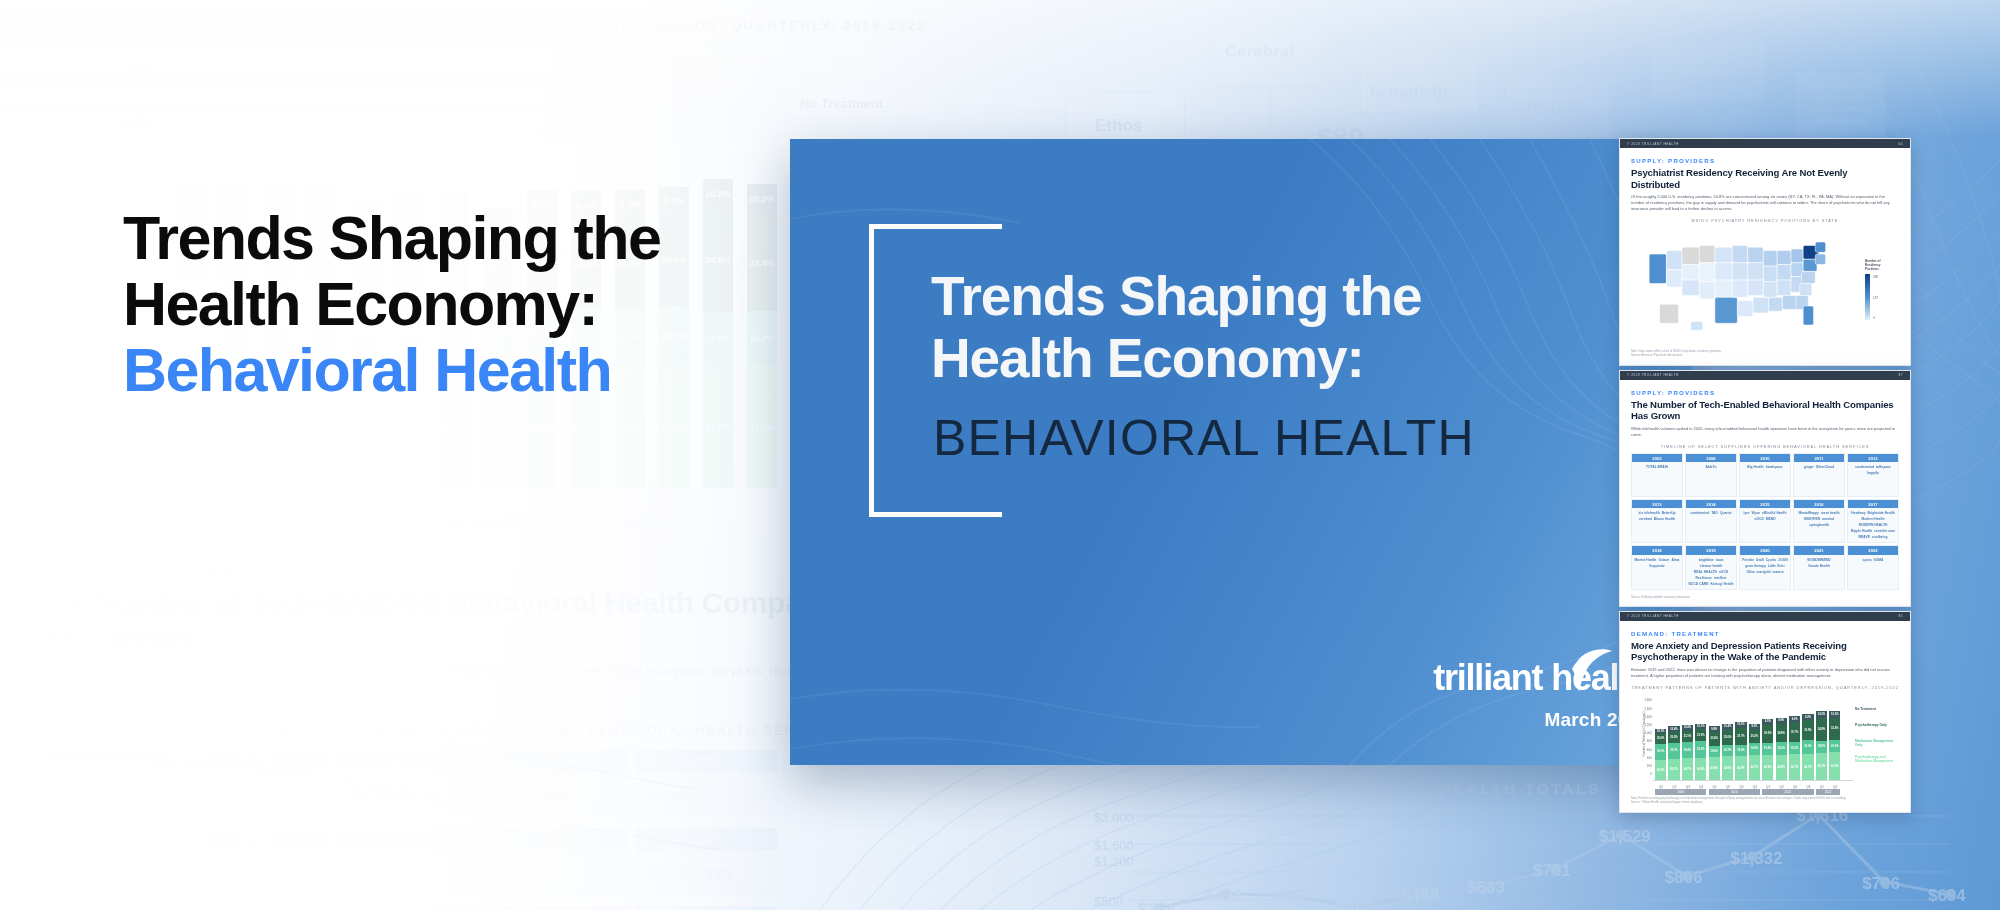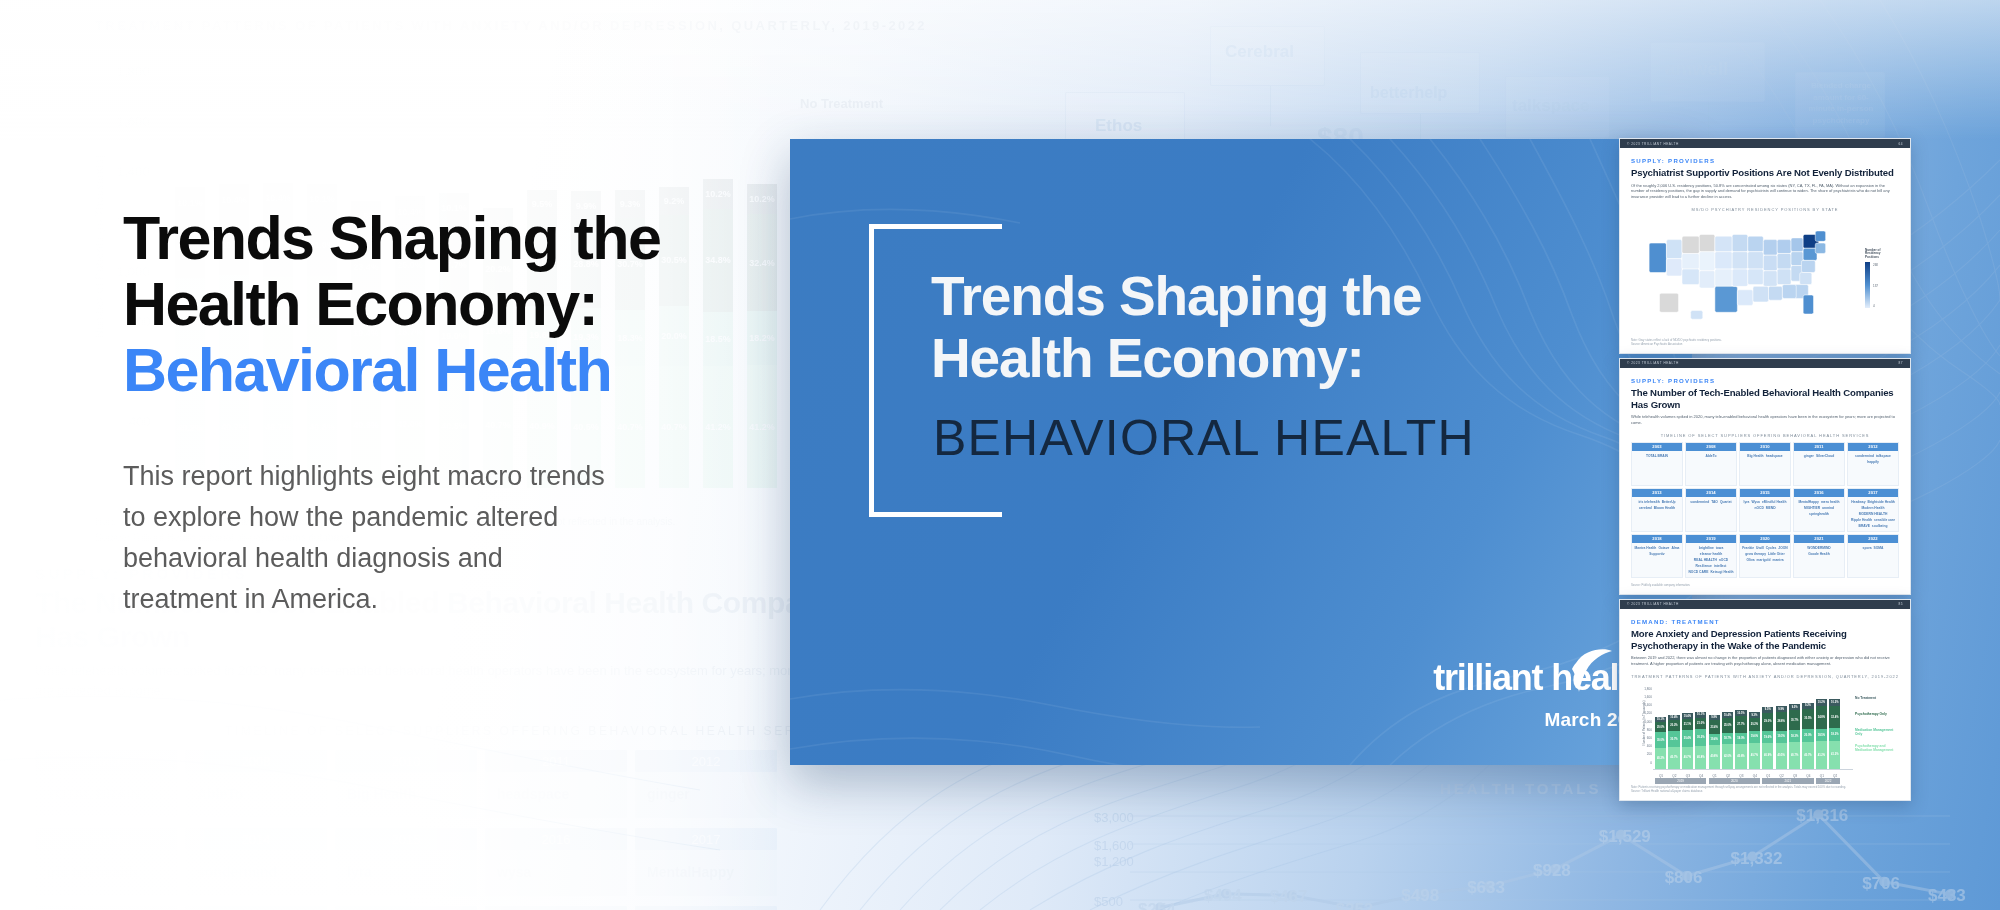--- a/index.html
+++ b/index.html
@@ -326,46 +326,45 @@
           <circle cx="860" cy="96.355" r="5" fill="#b3cbe6"></circle>
         </g>
     </svg>
     <div id="fundlabels" style="position: absolute; left: 0px; top: 18px;">
         <div class="wm-fund-val" style="left: 48px; top: 101.522px;">$254</div>
         <div class="wm-fund-val" style="left: 113.833px; top: 87.842px;">$494</div>
         <div class="wm-fund-val" style="left: 179.667px; top: 89.381px;">$467</div>
         <div class="wm-fund-val" style="left: 245.5px; top: 101.636px;">$252</div>
         <div class="wm-fund-val" style="left: 311.333px; top: 87.614px;">$498</div>
         <div class="wm-fund-val" style="left: 377.167px; top: 79.919px;">$633</div>
-        <div class="wm-fund-val" style="left: 443px; top: 63.104px;">$928</div>
+        <div class="wm-fund-val" style="left: 443px; top: 63.104px;">$761</div>
         <div class="wm-fund-val" style="left: 508.833px; top: 28.847px;">$1,529</div>
         <div class="wm-fund-val" style="left: 574.667px; top: 70.058px;">$806</div>
         <div class="wm-fund-val" style="left: 640.5px; top: 50.564px;">$1,332</div>
         <div class="wm-fund-val" style="left: 706.333px; top: 8.441px;">$1,316</div>
         <div class="wm-fund-val" style="left: 772.167px; top: 75.758px;">$706</div>
-        <div class="wm-fund-val" style="left: 838px; top: 88.355px;">$433</div>
+        <div class="wm-fund-val" style="left: 838px; top: 88.355px;">$694</div>
       </div>
     <div style="position:absolute;left:4px;top:22px;color:#b7cde7;font-size:13px;">
       <div style="position:absolute;top:8px;">$3,000</div>
       <div style="position:absolute;top:36px;">$1,600</div>
       <div style="position:absolute;top:52px;">$1,200</div>
       <div style="position:absolute;top:92px;">$500</div>
     </div>
   </div>
 
   <div class="bg-wash-left"></div>
   <div class="bg-wash-top"></div>
 
   <div class="left">
     <div class="headline">
       <div>Trends Shaping the</div>
       <div>Health Economy:</div>
       <div class="accent">Behavioral Health</div>
     </div>
-    <div class="para">This report highlights eight macro trends to explore how the pandemic altered behavioral health diagnosis and treatment in America.</div>
   </div>
 
   <div class="slide">
     <svg class="slide-topo" viewBox="0 0 902 626" preserveAspectRatio="none">
       <g fill="none" stroke="#ffffff" stroke-width="1.6" opacity="0.17">
         <path d="M520,0 C570,40 610,96 640,160 C672,228 716,272 790,296 C850,316 888,348 902,386"></path>
         <path d="M560,0 C606,44 644,100 672,164 C702,232 744,274 814,298 C864,316 896,344 902,372"></path>
         <path d="M600,0 C644,48 680,104 706,168 C734,234 774,276 840,300 C878,314 900,336 902,352"></path>
         <path d="M640,0 C682,52 716,108 740,172 C766,236 804,278 866,302 C890,312 902,326 902,332"></path>
         <path d="M690,0 C728,58 760,114 782,176 C806,240 840,280 898,304"></path>
@@ -400,21 +399,21 @@
 
   <div class="pages">
 
     <div class="page">
       <div class="page-top">
         <span>© 2023 TRILLIANT HEALTH</span>
         <span>64</span>
       </div>
       <div class="page-body">
         <div class="kicker">SUPPLY: PROVIDERS</div>
-        <div class="ptitle">Psychiatrist Supportiv Positions Are Not Evenly Distributed</div>
+        <div class="ptitle">Psychiatrist Residency Receiving Are Not Evenly Distributed</div>
         <div class="pdesc">Of the roughly 2,006 U.S. residency positions, 50.8% are concentrated among six states (NY, CA, TX, FL, PA, MA). Without an expansion in the number of residency positions, the gap in supply and demand for psychiatrists will continue to widen. The share of psychiatrists who do not bill any insurance provider will lead to a further decline in access.</div>
         <div class="pchart-title">MS/DO PSYCHIATRY RESIDENCY POSITIONS BY STATE</div>
         <div class="map-wrap">
           <svg viewBox="0 0 260 120" width="225" height="115" style="margin-left:6px;">
             <g stroke="#ffffff" stroke-width="0.6">
               <rect x="14" y="26" width="20" height="34" rx="2" fill="#4f8fd0"></rect>
               <rect x="34" y="22" width="18" height="22" rx="2" fill="#cfe2f6"></rect>
               <rect x="34" y="44" width="18" height="20" rx="2" fill="#dfeafa"></rect>
               <rect x="52" y="18" width="20" height="20" rx="2" fill="#d9d9d9"></rect>
               <rect x="52" y="38" width="20" height="18" rx="2" fill="#e6f0fb"></rect>

